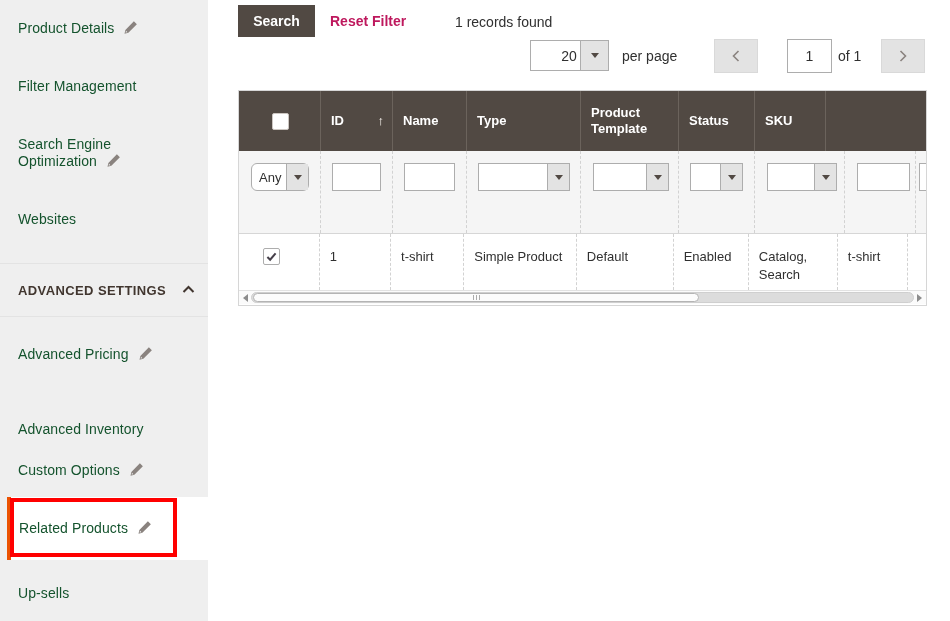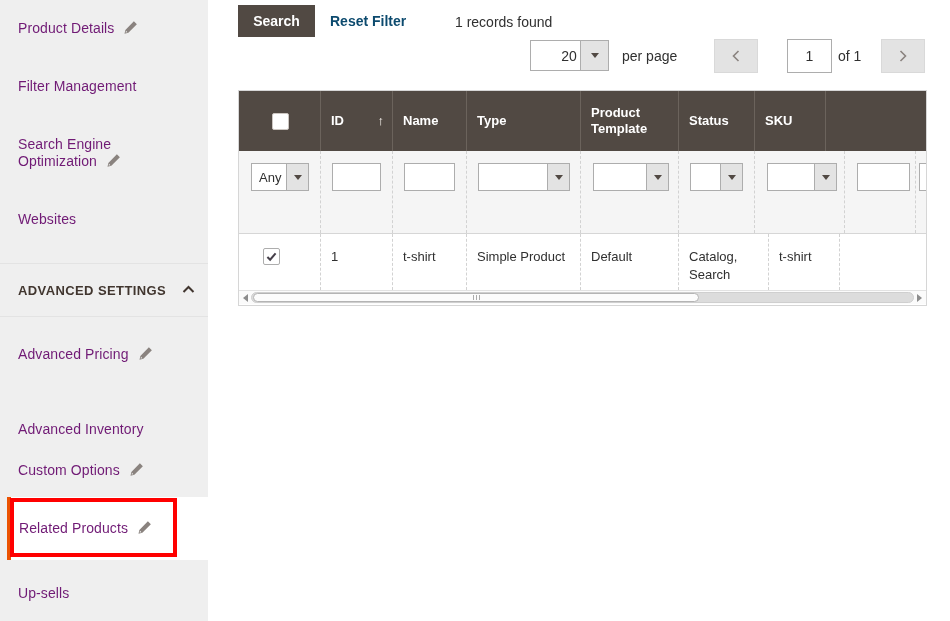--- a/index.html
+++ b/index.html
@@ -6,21 +6,21 @@
   html,body { background:#fff; }
   #screen {
     position:relative; width:950px; height:621px; overflow:hidden;
     background:#fff; font-family:"Liberation Sans", sans-serif; color:#303030;
   }
 
   
   .sidebar { position:absolute; left:0; top:0; width:208px; height:621px; background:#efefef; }
   .side-item {
     position:absolute; left:0; width:208px; display:block;
-    font-size:14px; color:#701a75; cursor:pointer; padding-left:18px; padding-right:31px;
+    font-size:14px; color:#14532d; cursor:pointer; padding-left:18px; padding-right:31px;
     line-height:17px; letter-spacing:.1px;
   }
   .si-0 { top:0;   height:57px; padding-top:20px; }
   .si-1 { top:57px;  height:58px; padding-top:21px; }
   .si-2 { top:115px; height:75px; padding-top:21px; width:190px; }
   .si-3 { top:190px; height:58px; padding-top:21px; }
   .section-head {
     position:absolute; left:0; top:263px; width:208px; height:54px; padding:18px 0 0 18px;
     font-size:13px; font-weight:bold; letter-spacing:.4px; color:#41362f;
     border-top:1px solid #e3e3e3; border-bottom:1px solid #e3e3e3; cursor:pointer;
@@ -42,21 +42,21 @@
   }
 
   
   .btn-search {
     position:absolute; left:238px; top:5px; width:77px; height:32px;
     background:#514943; color:#fff; border:1px solid #514943;
     font-family:"Liberation Sans",sans-serif; font-size:14px; font-weight:600; cursor:pointer;
   }
   .reset-link {
     position:absolute; left:330px; top:13px; font-size:14px; font-weight:600;
-    color:#0c4a6e; text-decoration:none; cursor:pointer;
+    color:#be185d; text-decoration:none; cursor:pointer;
   }
   .records-found { position:absolute; left:455px; top:14px; font-size:14px; color:#303030; }
 
   
   .fake-select { border:1px solid #adadad; background:#fff; display:flex; align-items:stretch; cursor:pointer; }
   .fake-select .sel-val { flex:1; font-size:13px; padding:6px 0 0 7px; color:#303030; }
   .fake-select .sel-btn { width:22px; background:#e3e3e3; border-left:1px solid #adadad;
     display:flex; align-items:center; justify-content:center; }
   .tri-down { width:0; height:0; border-left:4px solid transparent; border-right:4px solid transparent; border-top:5px solid #514943; }
 
@@ -95,21 +95,21 @@
   .sort-arrow { font-weight:normal; font-size:13px; color:#fdf8f3; }
 
   .cbx { width:17px; height:17px; background:#fff; border:1px solid #ccc6c1; border-radius:2px;
          display:flex; align-items:center; justify-content:center; cursor:pointer; }
   .dc .cbx { margin:14px 0 0 24px; border-color:#adadad; }
 
   .fc { padding-top:12px; overflow:hidden; }
   .f-input { height:28px; border:1px solid #adadad; background:#fff; font-size:13px;
              font-family:"Liberation Sans",sans-serif; padding:0 5px; }
   .fs { height:28px; }
-  .f-any  { margin-left:12px; width:58px; }
+  .f-any  { margin-left:12px; width:58px;border-radius:6px; }
   .f-id   { margin-left:11px; width:49px; }
   .f-name { margin-left:11px; width:51px; }
   .f-type { margin-left:11px; width:92px; }
   .f-tmpl { margin-left:12px; width:76px; }
   .f-stat { margin-left:11px; width:53px; }
   .f-vis  { margin-left:12px; width:70px; }
   .f-sku  { margin-left:12px; width:53px; }
   .f-extra{ margin-left:3px;  width:30px; }
 
   .dc { font-size:13px; color:#303030; padding:14px 8px 0 10px; line-height:18px; }
@@ -290,20 +290,21 @@
         <span class="cbx">
             <svg class="icon-svg" width="11" height="10" viewBox="0 0 12 11">
               <polyline points="1.5,5.5 4.5,8.5 10.5,1.5" fill="none" stroke="#46404a" stroke-width="2.2"></polyline>
             </svg>
           </span>
       </div>
       <div class="dc c1">1</div>
       <div class="dc c2">t-shirt</div>
       <div class="dc c3">Simple Product</div>
       <div class="dc c4">Default</div>
+      <div class="dc c5">Enabled</div>
       <div class="dc c6">Catalog, Search</div>
       <div class="dc c7">t-shirt</div>
       <div class="dc c8"></div>
     </div>
 
     <div class="hscroll">
       <span class="sb-left"></span>
       <div class="sb-track">
         <div class="sb-thumb">
           <span class="grip-bar"></span>

